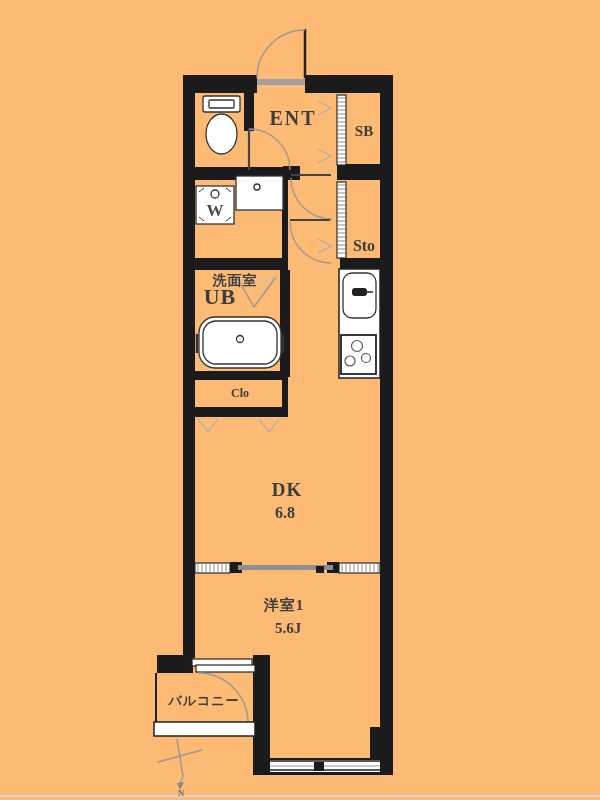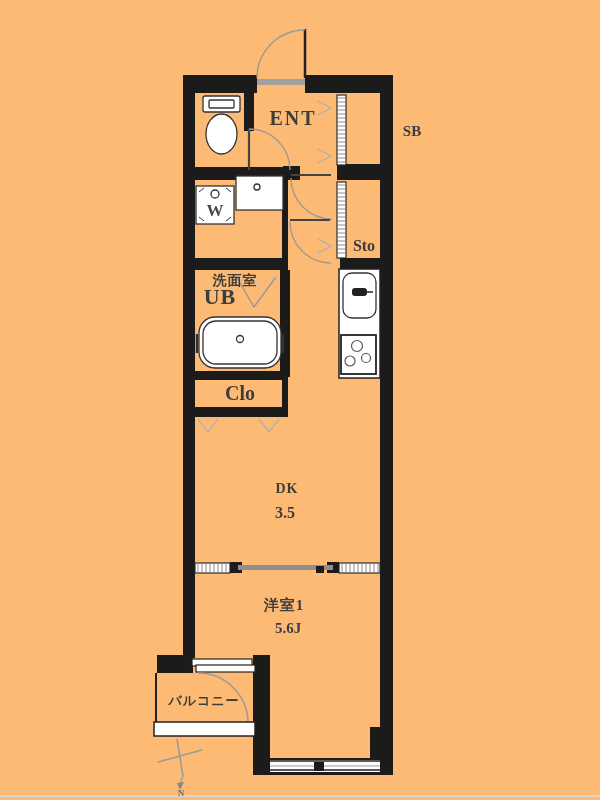--- a/index.html
+++ b/index.html
@@ -11,22 +11,22 @@
   .lbl{
     position:absolute;transform:translate(-50%,-50%);
     color:#3d3d3d;white-space:nowrap;line-height:1;
   }
   .lbl-ent{font-size:20px;font-weight:bold;letter-spacing:2px;}
   .lbl-sb{font-size:15px;font-weight:bold;}
   .lbl-sto{font-size:16px;font-weight:bold;margin-top:24px;}
   .lbl-wash{font-size:14px;font-weight:600;letter-spacing:1px;margin-top:44px;}
   .lbl-w{font-size:17px;font-weight:bold;color:#4a4a4a;}
   .lbl-ub{font-size:22px;font-weight:bold;letter-spacing:1px;}
-  .lbl-clo{font-size:20px;font-weight:600;}
-  .lbl-dk{font-size:14px;font-weight:bold;letter-spacing:1px;text-align:right;}
+  .lbl-clo{font-size:12px;font-weight:600;}
+  .lbl-dk{font-size:19px;font-weight:bold;letter-spacing:1px;text-align:right;}
   .lbl-dksize{font-size:16px;font-weight:bold;}
   .lbl-yo{font-size:15px;font-weight:600;letter-spacing:1px;}
   .lbl-yosize{font-size:15px;font-weight:bold;}
   .lbl-bal{font-size:13px;font-weight:600;letter-spacing:1px;}
   .lbl-n{font-size:9px;font-weight:bold;color:#6a6a6a;}
 </style>
 </head>
 <body>
 
 <div class="canvas">
@@ -223,25 +223,25 @@
       <line x1="177" y1="739" x2="183" y2="776" stroke="#999999" stroke-width="1.5"></line>
       <line x1="158" y1="762" x2="202" y2="750" stroke="#999999" stroke-width="1.5"></line>
       <line x1="183" y1="776" x2="180" y2="784" stroke="#999999" stroke-width="1.2"></line>
       <polygon points="177,783 184,782 180,790" fill="#888888"></polygon>
     </g>
 
     <rect x="0" y="795" width="600" height="2" fill="#d5d5d5"></rect>
   </svg>
 
   <div class="lbl lbl-ent" style="left:293px;top:118px;">ENT</div>
-  <div class="lbl lbl-sb" style="left:364px;top:131px;margin-left:48px;">SB</div>
+  <div class="lbl lbl-sb" style="left:364px;top:131px;">SB</div>
   <div class="lbl lbl-sto" style="left:364px;top:222px;">Sto</div>
   <div class="lbl lbl-wash" style="left:235px;top:237px;">洗面室</div>
   <div class="lbl lbl-w" style="left:215px;top:210px;">W</div>
   <div class="lbl lbl-ub" style="left:220px;top:297px;">UB</div>
   <div class="lbl lbl-clo" style="left:240px;top:393px;">Clo</div>
   <div class="lbl lbl-dk" style="left:287px;top:489px;">DK</div>
-  <div class="lbl lbl-dksize" style="left:285px;top:513px;">3.5</div>
+  <div class="lbl lbl-dksize" style="left:285px;top:513px;">6.8</div>
   <div class="lbl lbl-yo" style="left:284px;top:605px;">洋室1</div>
   <div class="lbl lbl-yosize" style="left:288px;top:628px;">5.6J</div>
   <div class="lbl lbl-bal" style="left:204px;top:700px;">バルコニー</div>
   <div class="lbl lbl-n" style="left:181px;top:793px;">N</div>
 </div>
 
 </body></html>

